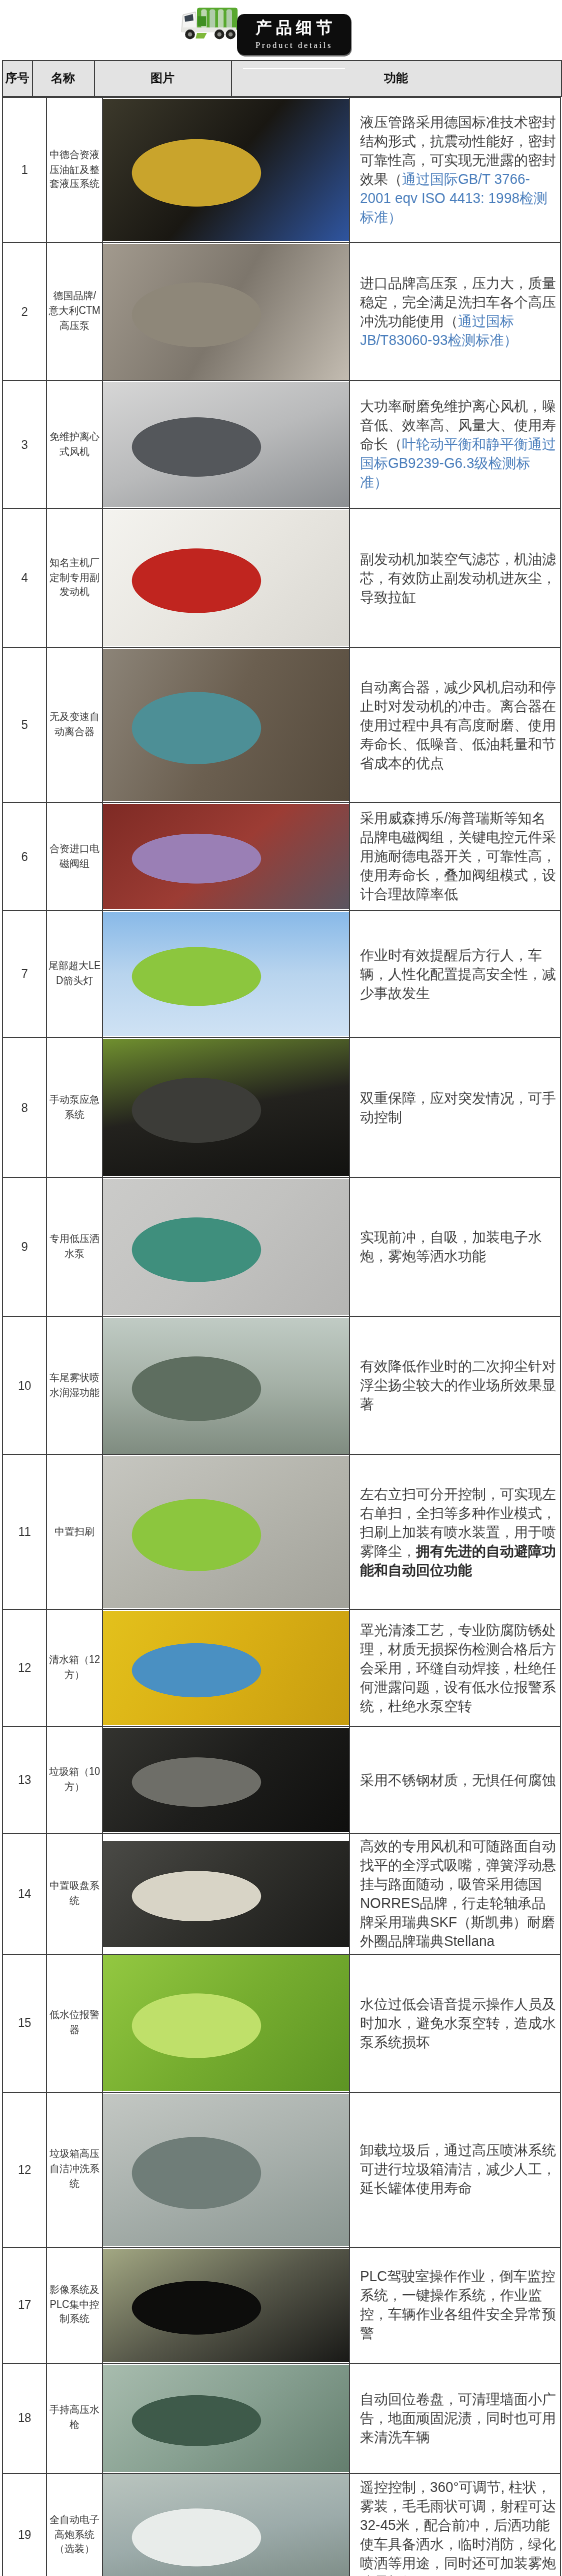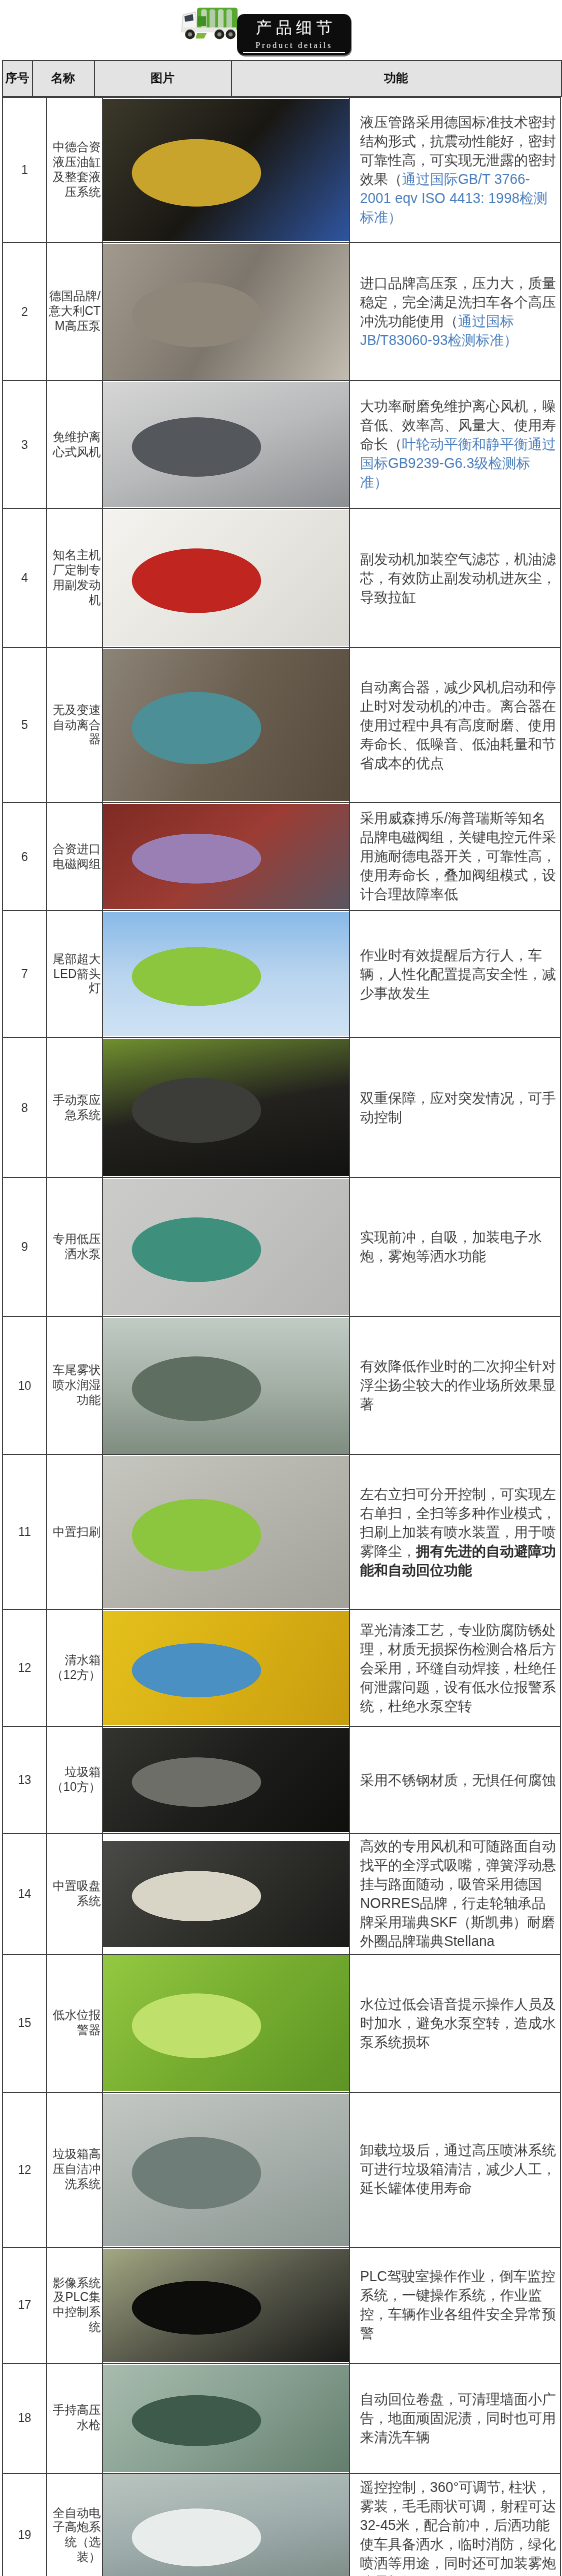--- a/index.html
+++ b/index.html
@@ -5,33 +5,33 @@
   html,body{margin:0;padding:0;background:#ffffff;}
   body{width:562px;font-family:"Liberation Sans","DejaVu Sans",sans-serif;-webkit-font-smoothing:antialiased;}
   .page{width:562px;}
 
   
   .header{position:relative;height:60px;background:#fff;}
   .truck{position:absolute;left:176px;top:2.1px;width:70px;height:41px;}
   .badge{position:absolute;left:237px;top:14px;width:114px;height:41px;background:#0d0d0d;
          border-radius:7px;color:#fff;text-align:center;box-sizing:border-box;padding-top:4.2px;
          box-shadow:0.7px 1.4px 0 #6b6b6b;}
-  .badge-cn{font-family:"Liberation Serif","DejaVu Serif",serif;font-size:16px;font-weight:400;
+  .badge-cn{font-family:"Liberation Serif","DejaVu Serif",serif;font-size:16px;font-weight:700;
             letter-spacing:4.2px;padding-left:4.2px;white-space:nowrap;}
   .badge-en{font-family:"Liberation Serif","DejaVu Serif",serif;font-size:8.4px;letter-spacing:1.8px;
-            margin:1.4px 5.6px 0 5.6px;border-bottom:0.7px solid #fff;padding-bottom:2px;white-space:nowrap;}
+            margin:1.4px 5.6px 0 5.6px;border-bottom:0.7px solid #fff;padding-bottom:18px;white-space:nowrap;}
 
   
   table{border-collapse:collapse;table-layout:fixed;margin-left:2.1px;width:558px;}
   th,td{border:1.4px solid #3f3f3f;box-sizing:border-box;}
   .head-table th{background:#e3e3e3;height:36px;font-size:12px;font-weight:700;color:#111;
                  font-family:"Liberation Sans","DejaVu Sans",sans-serif;}
   .body-table td{vertical-align:middle;overflow:hidden;}
   .cell-no{text-align:center;font-size:12px;color:#333;}
-  .cell-name{text-align:right;font-size:12px;line-height:14.8px;color:#333;padding:1.4px;word-break:break-all;}
+  .cell-name{text-align:center;font-size:10px;line-height:14.8px;color:#333;padding:1.4px;word-break:break-all;}
   .cell-photo{padding:0;}
   .photo{width:100%;}
   .cell-fn{padding:2.8px 4.2px 2.8px 9.8px;font-size:14px;line-height:19px;color:#3d3d3d;
            word-break:break-word;overflow-wrap:anywhere;}
   .seg-normal{color:#3d3d3d;}
   .seg-blue{color:var(--accent,#4a7ebc);}
   .seg-bold{color:#2e2e2e;font-weight:700;}
 </style>
 </head>
 <body>

